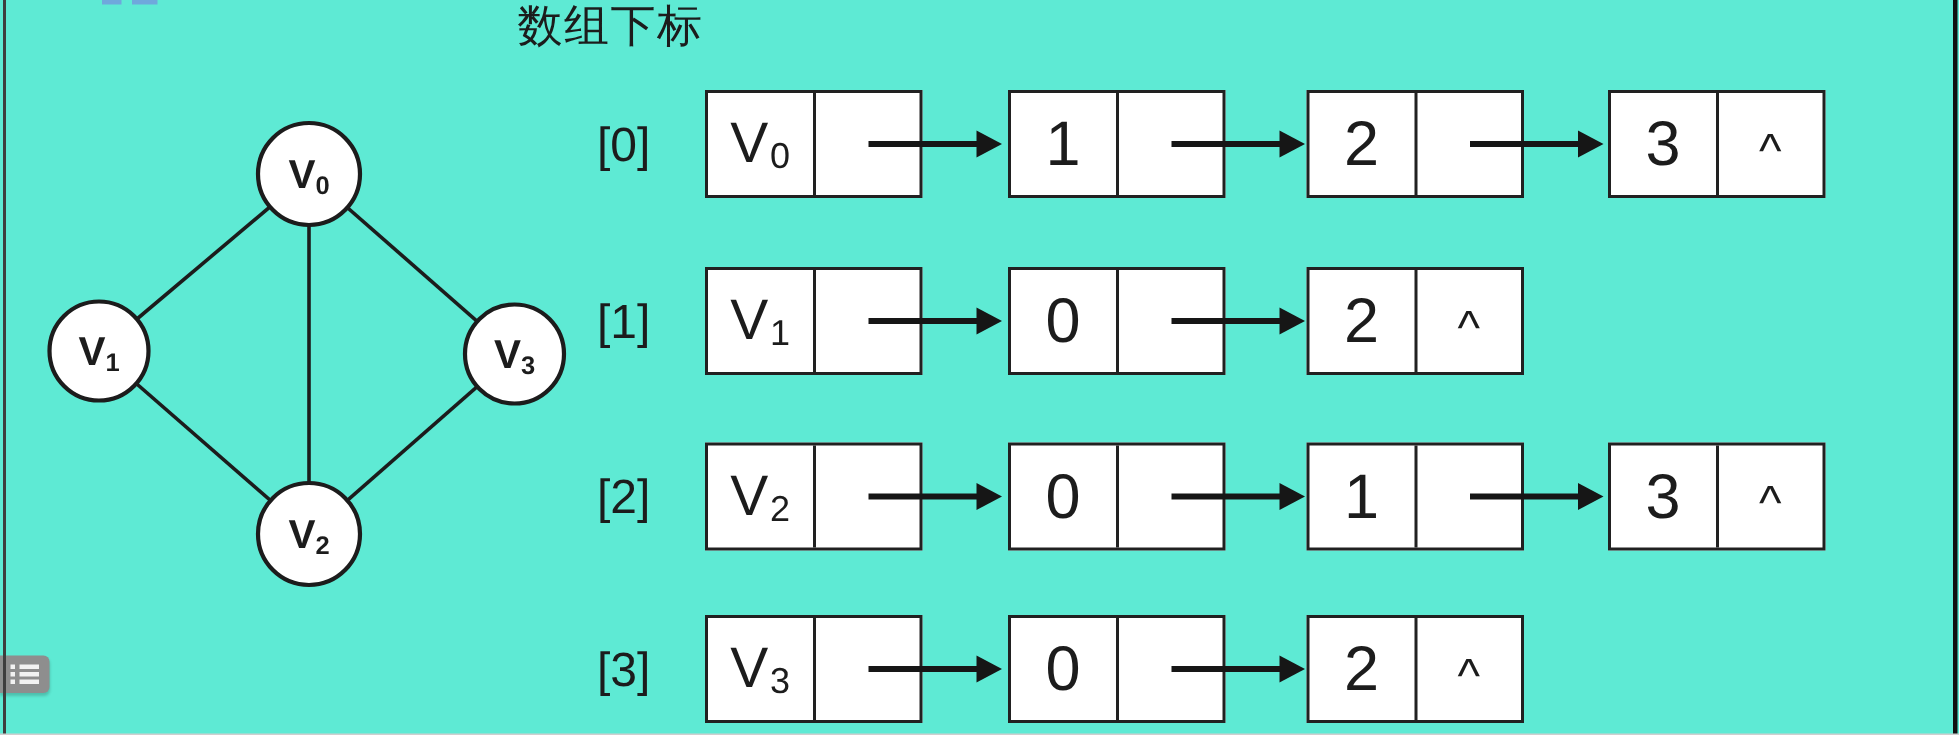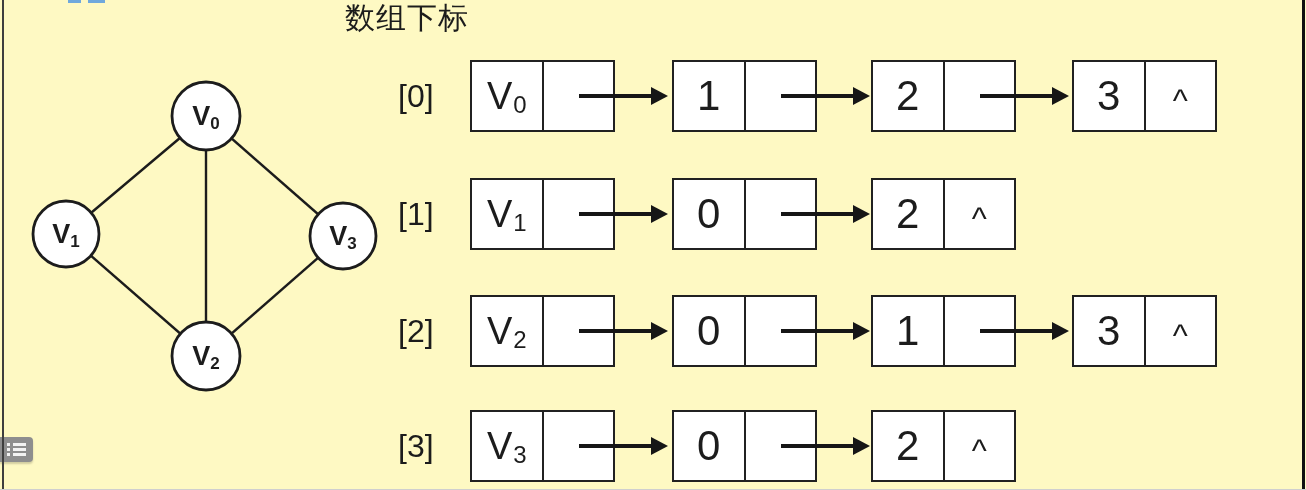--- a/index.html
+++ b/index.html
@@ -1,17 +1,17 @@
 <!DOCTYPE html>
 <html><head>
 <meta charset="utf-8">
 <style>
   html,body { margin:0; padding:0; background:#ffffff; }
   .stage {
-    position:relative; width:1306px; height:490px; background:#fef9c3;
+    position:relative; width:1306px; height:490px; background:#5eead4;
     overflow:hidden; font-family:"Liberation Sans", sans-serif; color:#1b1b1b;
   }
   .edge-left  { position:absolute; left:2px; top:0; width:2px; height:490px; background:#3e3e3e; }
   .edge-right { position:absolute; left:1302px; top:0; width:3px; height:490px; background:#101010; }
   .edge-bottom{ position:absolute; left:0; top:489px; width:1306px; height:1px; background:#cfcfcf; }
 
   .blue-mark { position:absolute; top:0; height:3px; background:#6fa8dc; }
   .blue-mark.m1 { left:68px; width:13px; }
   .blue-mark.m2 { left:88px; width:17px; }
 

